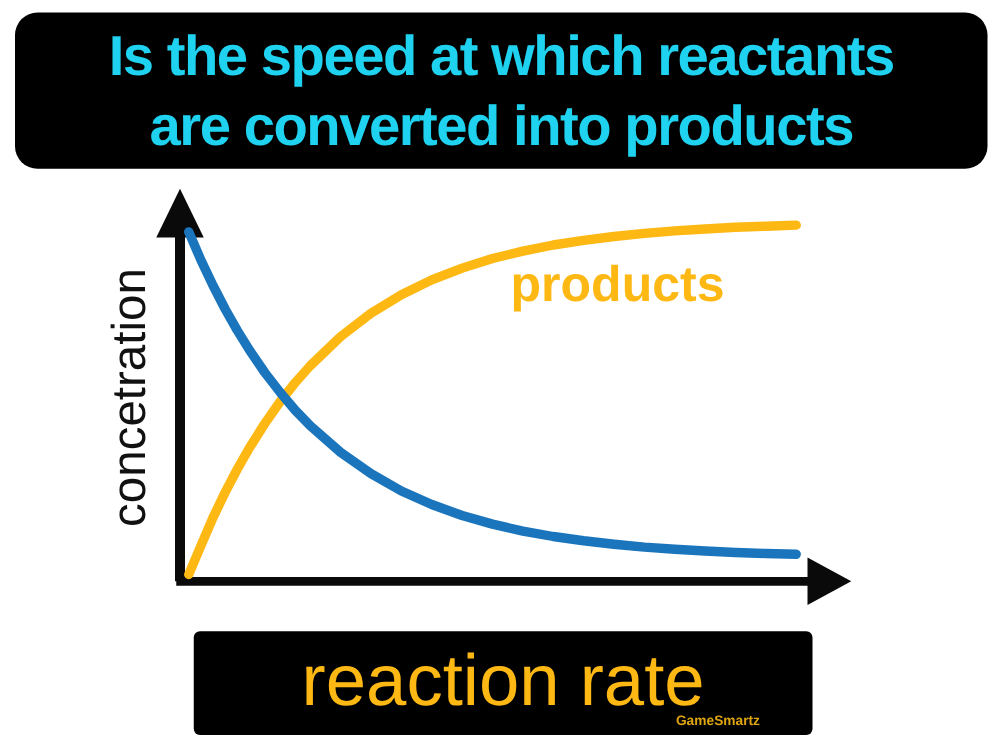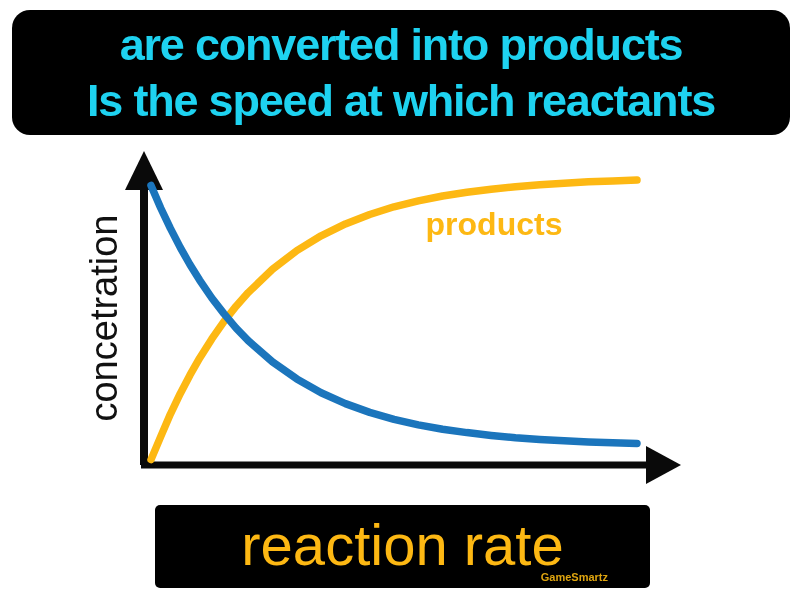--- a/index.html
+++ b/index.html
@@ -20,21 +20,21 @@
   .def-line {
     color: #1ed2f0;
     font-size: 45px; font-weight: 700;
     letter-spacing: -1.2px; line-height: 56px;
     white-space: nowrap;
   }
   .chart-wrap { position: absolute; left: 0; top: 0; width: 800px; height: 600px; }
   .chart-svg { position: absolute; left: 0; top: 0; }
   .label-products {
     position: absolute; left: 404px; top: 206px; width: 180px;
-    text-align: center; font-size: 32px; font-weight: 700; color: #fdb813;
+    text-align: center; font-size: 40px; font-weight: 700; color: #fdb813;
   }
   .label-reagents {
     position: absolute; left: 404px; top: 386px; width: 180px;
     text-align: center; font-size: 40px; font-weight: 700; color: #1b75bc;
   }
   .label-time {
     position: absolute; left: 688px; top: 446px;
     font-size: 43px; color: #111111; white-space: nowrap;
   }
   .label-y {
@@ -54,22 +54,22 @@
   }
   .watermark {
     position: absolute; right: 42px; bottom: 5px;
     color: #dfa50f; font-size: 11px; font-weight: 700; padding-left: 43px;
   }
 </style>
 </head>
 <body>
 
 <div class="banner-top">
+  <div class="def-line">Is the speed at which reactants</div>
   <div class="def-line">are converted into products</div>
-  <div class="def-line">Is the speed at which reactants</div>
 </div>
 
 <div class="chart-wrap">
   <svg class="chart-svg" width="800" height="600" viewBox="0 0 800 600">
     <line x1="144" y1="186" x2="144" y2="465" stroke="#0a0a0a" stroke-width="8"></line>
     <polygon points="144,151 125,190 163,190" fill="#0a0a0a"></polygon>
     <line x1="141" y1="465" x2="648" y2="465" stroke="#0a0a0a" stroke-width="7"></line>
     <polygon points="681,465 646,446 646,484" fill="#0a0a0a"></polygon>
     <polyline fill="none" stroke-width="7.5" stroke-linecap="round" stroke-linejoin="round" points="151.0,459.6 160.7,436.6 170.4,414.1 180.2,393.7 189.9,375.2 199.6,358.2 211.8,338.9 223.9,321.6 236.1,306.2 248.2,292.6 272.5,269.3 296.8,250.6 321.1,235.8 345.4,223.9 369.7,214.5 394.0,206.8 418.3,200.9 442.6,196.0 466.9,192.3 491.2,189.2 515.5,186.7 539.8,184.7 564.1,183.2 588.4,181.8 612.7,181.0 637.0,180.1" stroke="#fdb813"></polyline>
     <polyline fill="none" stroke-width="7.5" stroke-linecap="round" stroke-linejoin="round" points="151.0,185.5 160.7,208.0 170.4,228.4 180.2,247.4 189.9,264.5 199.6,280.1 211.8,298.0 223.9,313.6 236.1,328.1 248.2,340.6 272.5,361.9 296.8,378.9 321.1,392.8 345.4,403.6 369.7,412.4 394.0,419.3 418.3,424.9 442.6,429.2 466.9,432.6 491.2,435.4 515.5,437.7 539.8,439.4 564.1,440.8 588.4,442.0 612.7,442.8 637.0,443.4" stroke="#1b75bc"></polyline>

